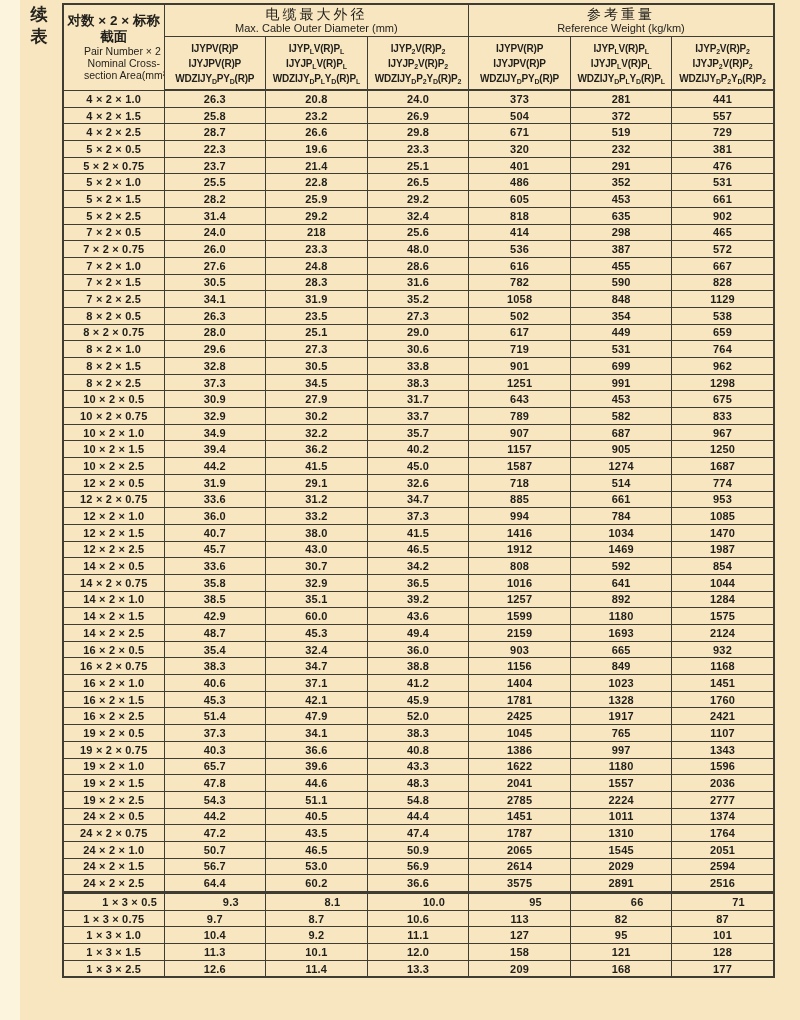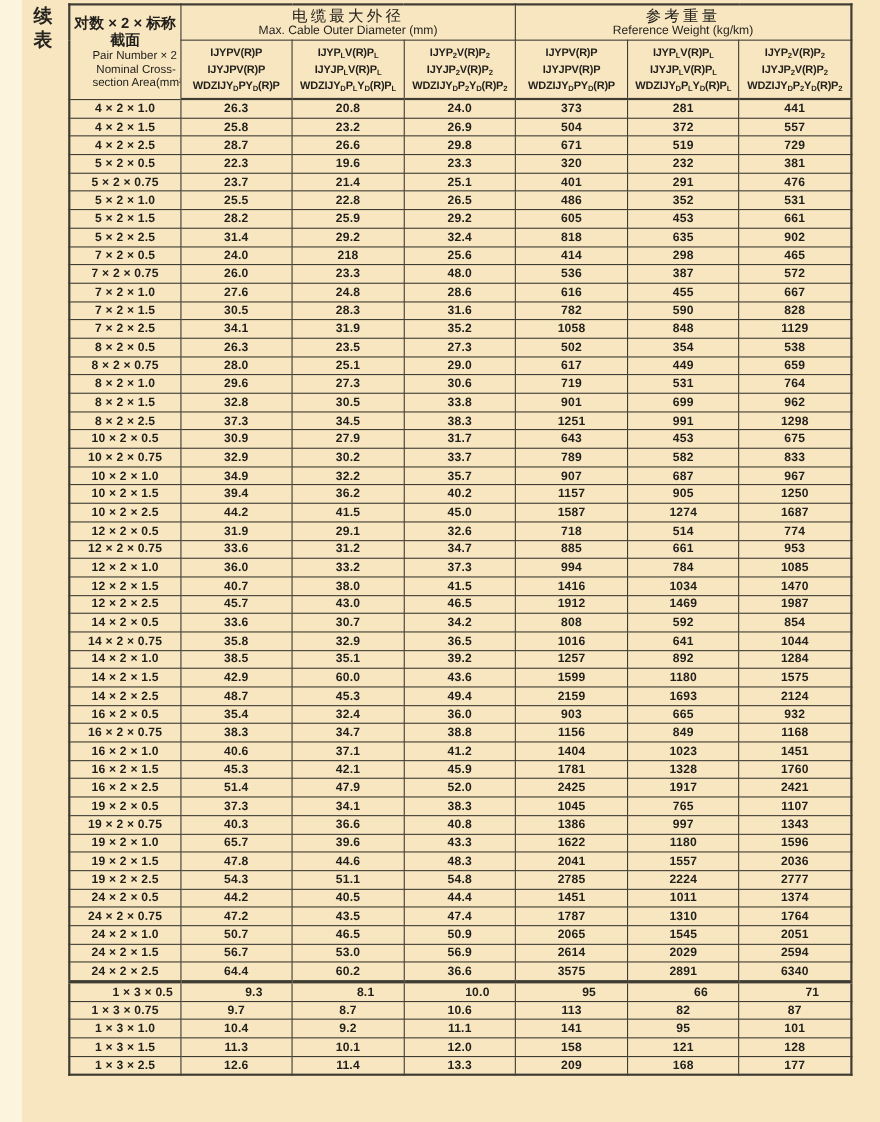--- a/index.html
+++ b/index.html
@@ -593,21 +593,21 @@
     <td>2029</td>
     <td>2594</td>
   </tr>
       <tr>
     <td>24 × 2 × 2.5</td>
     <td>64.4</td>
     <td>60.2</td>
     <td>36.6</td>
     <td>3575</td>
     <td>2891</td>
-    <td>6340</td>
+    <td>2516</td>
   </tr>
       <tr class="section-start">
     <td>1 × 3 × 0.5</td>
     <td>9.3</td>
     <td>8.1</td>
     <td>10.0</td>
     <td>95</td>
     <td>66</td>
     <td>71</td>
   </tr>
@@ -618,21 +618,21 @@
     <td>10.6</td>
     <td>113</td>
     <td>82</td>
     <td>87</td>
   </tr>
       <tr>
     <td>1 × 3 × 1.0</td>
     <td>10.4</td>
     <td>9.2</td>
     <td>11.1</td>
-    <td>141</td>
+    <td>127</td>
     <td>95</td>
     <td>101</td>
   </tr>
       <tr>
     <td>1 × 3 × 1.5</td>
     <td>11.3</td>
     <td>10.1</td>
     <td>12.0</td>
     <td>158</td>
     <td>121</td>

